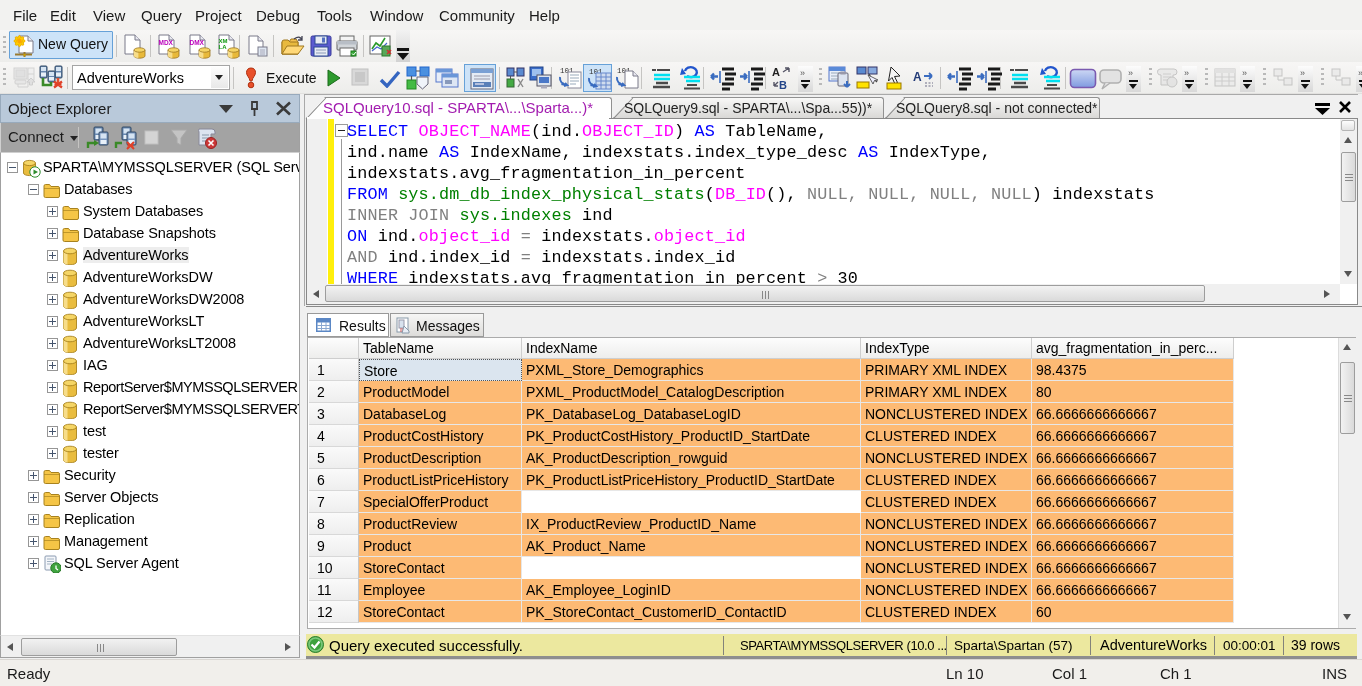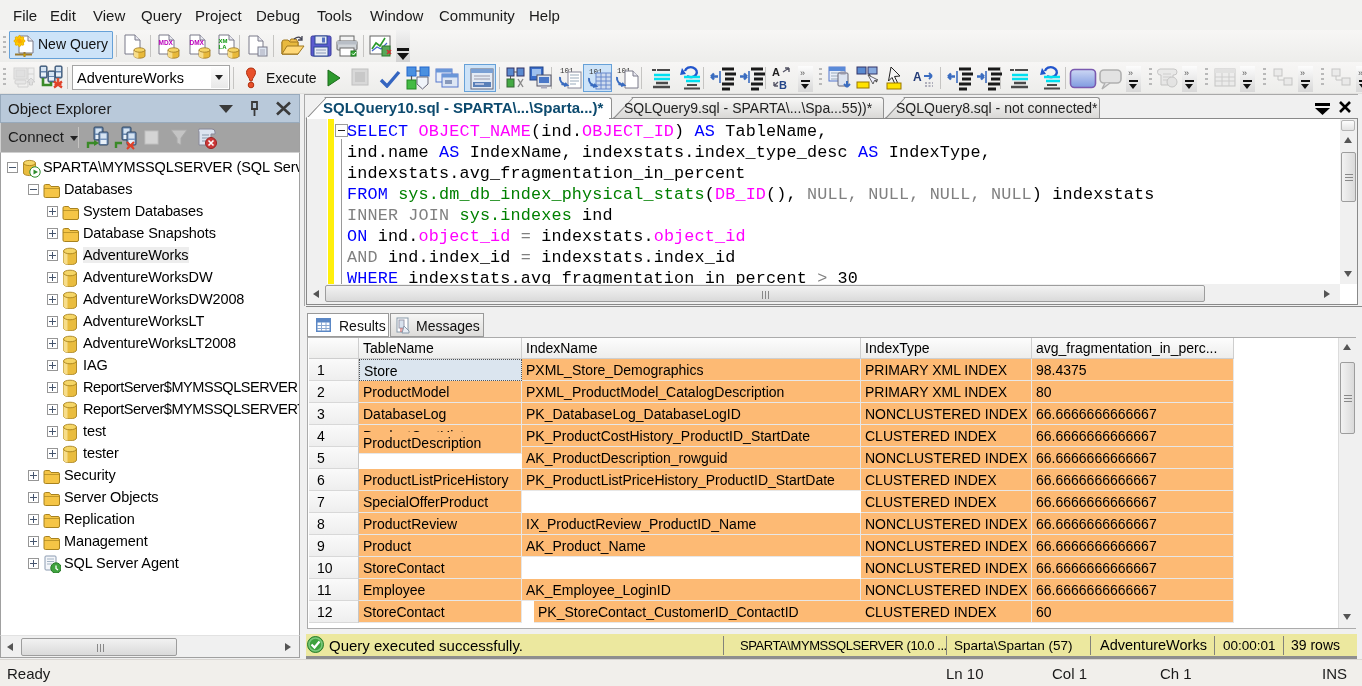--- a/index.html
+++ b/index.html
@@ -52,21 +52,21 @@
 .pm.plus:after { content:""; position:absolute; left:4px; top:1px; width:1px; height:7px; background:#45556e; }
 .ticn { position:absolute; top:2px; width:18px; height:18px; }
 
 
 #edittabs { position:absolute; left:306px; top:95px; width:1056px; height:23px; }
 .etab { position:absolute; top:2px; height:21px; font-size:14px; color:#222; }
 .etab .bg { position:absolute; inset:0; background:linear-gradient(#f8f8f7,#d9d8d6); border:1px solid #919191; border-bottom:none; border-top-right-radius:3px; clip-path:polygon(19px 0, 100% 0, 100% 100%, 0 100%); }
 .etab .t { position:absolute; left:11px; top:3px; white-space:nowrap; }
 .etab .slant { position:absolute; left:0; bottom:0; width:1.3px; height:28.5px; background:#8a8a8a; transform-origin:0 100%; transform:rotate(43deg); }
 .etab.active .t { top:2px; left:17px; }
-.etab.active { z-index:3; font-weight:bold; font-size:15px; color:#0c4a6e; }
+.etab.active { z-index:3; font-weight:normal; font-size:15px; color:#a21caf; }
 .etab.active .bg { background:#fff; }
 #tabbtns { position:absolute; left:1306px; top:98px; width:56px; height:20px; }
 
 
 #editor { position:absolute; left:306px; top:118px; width:1052px; height:187px; background:#fff; border:1px solid #898989; }
 #ed-margin { position:absolute; left:0; top:0; width:20px; height:165px; background:#f0f0f0; }
 #ed-yellow { position:absolute; left:21px; top:0; width:5.5px; height:165px; background:#ffef0c; }
 #ed-foldline { position:absolute; left:34px; top:20px; width:1px; height:145px; background:#9a9a9a; }
 #ed-foldbox { position:absolute; left:28px; top:5px; width:13px; height:13px; background:#fff; border:1px solid #9a9a9a; }
 #ed-foldbox:before { content:""; position:absolute; left:2px; top:5px; width:7px; height:1px; background:#222; }
@@ -957,21 +957,21 @@
     </div>
     <div class="gc" style="left:553px;top:87px;width:171px;">
       <div class="t" style="">CLUSTERED INDEX</div>
     </div>
     <div class="gc" style="left:724px;top:87px;width:202px;">
       <div class="t" style="">66.6666666666667</div>
     </div>
     <div class="gc rh" style="left:1px;top:109px;width:50px;">
       <div class="t" style="left:8px">5</div>
     </div>
-    <div class="gc" style="left:51px;top:94px;width:163px;text-align:center;">
+    <div class="gc" style="left:51px;top:109px;width:163px;text-align:center;">
       <div class="t" style="">ProductDescription</div>
     </div>
     <div class="gc" style="left:214px;top:109px;width:339px;">
       <div class="t" style="">AK_ProductDescription_rowguid</div>
     </div>
     <div class="gc" style="left:553px;top:109px;width:171px;">
       <div class="t" style="">NONCLUSTERED INDEX</div>
     </div>
     <div class="gc" style="left:724px;top:109px;width:202px;">
       <div class="t" style="">66.6666666666667</div>
@@ -1059,21 +1059,21 @@
     </div>
     <div class="gc" style="left:724px;top:241px;width:202px;">
       <div class="t" style="">66.6666666666667</div>
     </div>
     <div class="gc rh" style="left:1px;top:263px;width:50px;">
       <div class="t" style="left:8px">12</div>
     </div>
     <div class="gc" style="left:51px;top:263px;width:163px;">
       <div class="t" style="">StoreContact</div>
     </div>
-    <div class="gc" style="left:226px;top:263px;width:339px;">
+    <div class="gc" style="left:214px;top:263px;width:339px;">
       <div class="t" style="">PK_StoreContact_CustomerID_ContactID</div>
     </div>
     <div class="gc" style="left:553px;top:263px;width:171px;">
       <div class="t" style="">CLUSTERED INDEX</div>
     </div>
     <div class="gc" style="left:724px;top:263px;width:202px;">
       <div class="t" style="">60</div>
     </div>
     <div id="gridscroll">
     <div class="tri" style="left:4px;top:6px;border-left:4.5px solid transparent;border-right:4.5px solid transparent;border-bottom:6px solid #555"></div>

